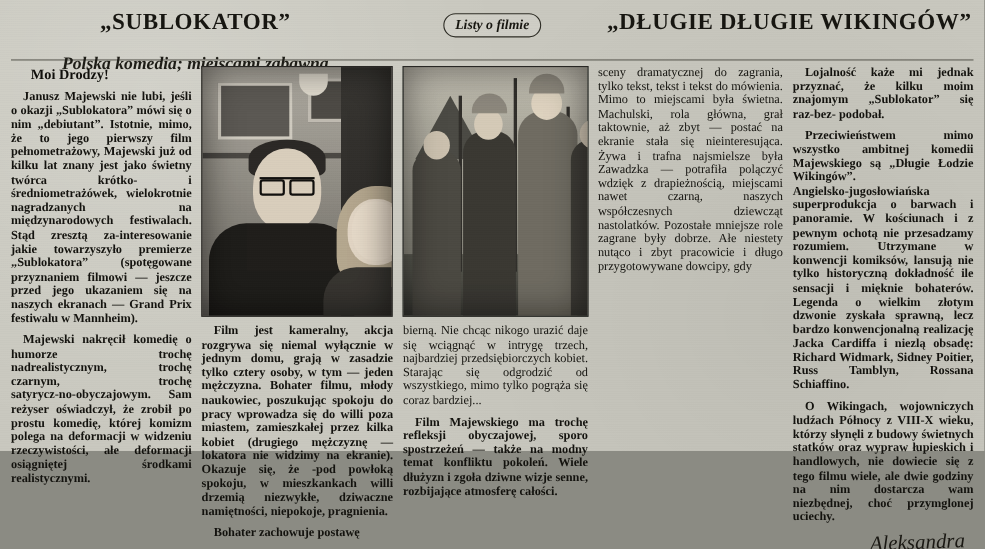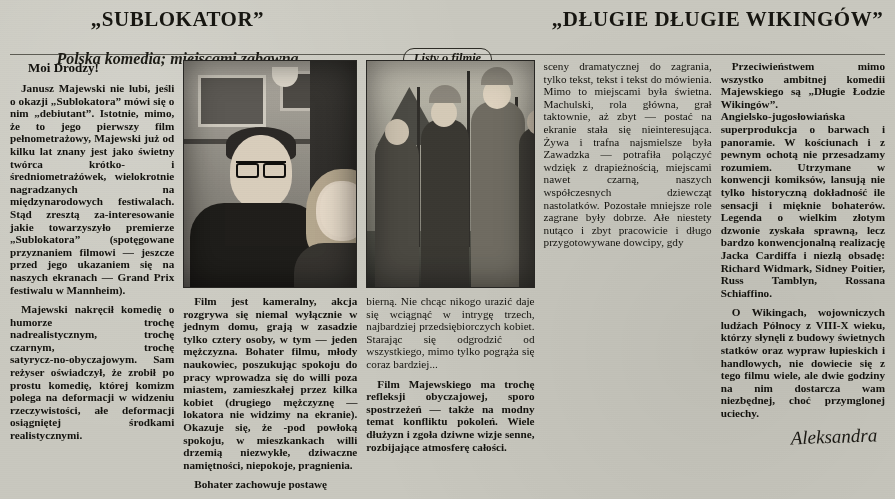--- a/index.html
+++ b/index.html
@@ -9,21 +9,21 @@
   }
   body {
     width: 895px;
     height: 499px;
     overflow: hidden;
     font-family: "Liberation Serif", serif;
   }
   .page {
     position: relative;
     width: 895px;
-    height: 499px;
+    height: 410px;
     background: #c9c8bd;
     background-image:
       radial-gradient(circle at 15% 20%, rgba(255,255,255,0.18), rgba(255,255,255,0) 40%),
       radial-gradient(circle at 80% 70%, rgba(0,0,0,0.05), rgba(0,0,0,0) 45%);
     box-sizing: border-box;
     padding: 6px 10px 4px 10px;
     filter: saturate(0.85);
   }
   .noise {
     position: absolute;
@@ -73,21 +73,20 @@
     display: inline-block;
     font-family: "Liberation Serif", serif;
     font-style: italic;
     font-weight: bold;
     font-size: 12.5px;
     color: #17160f;
     border: 1px solid #2e2d25;
     border-radius: 12px;
     padding: 2px 10px 3px 10px;
     background: rgba(255,255,255,0.12);
-    margin-top: 36px;
   }
 
   
   .body-wrap {
     position: relative;
     display: flex;
     gap: 9px;
     margin-top: 5px;
     height: 436px;
   }
@@ -322,20 +321,21 @@
       </div>
       <p class="txt">bierną. Nie chcąc nikogo urazić daje się wciągnąć w intrygę trzech, najbardziej przedsiębiorczych kobiet. Starając się odgrodzić od wszystkiego, mimo tylko pogrąża się coraz bardziej...</p>
       <p class="txt indent">Film Majewskiego ma trochę refleksji obyczajowej, sporo spostrzeżeń — także na modny temat konfliktu pokoleń. Wiele dłużyzn i zgoła dziwne wizje senne, rozbijające atmosferę całości.</p>
     </div>
 
     <div class="col col-4">
       <p class="txt">sceny dramatycznej do zagrania, tylko tekst, tekst i tekst do mówienia. Mimo to miejscami była świetna. Machulski, rola główna, grał taktownie, aż zbyt — postać na ekranie stała się nieinteresująca. Żywa i trafna najsmielsze była Zawadzka — potrafiła polączyć wdzięk z drapieżnością, miejscami nawet czarną, naszych współczesnych dziewcząt nastolatków. Pozostałe mniejsze role zagrane były dobrze. Ałe niestety nutąco i zbyt pracowicie i długo przygotowywane dowcipy, gdy</p>
     </div>
 
     <div class="col col-5">
+      <p class="txt indent">Lojalność każe mi jednak przyznać, że kilku moim znajomym „Sublokator” się raz‑bez‑ podobał.</p>
       <p class="txt indent">Przeciwieństwem mimo wszystko ambitnej komedii Majewskiego są „Długie Łodzie Wikingów”. Angielsko‑jugosłowiańska superprodukcja o barwach i panoramie. W kościunach i z pewnym ochotą nie przesadzamy rozumiem. Utrzymane w konwencji komiksów, lansują nie tylko historyczną dokładność ile sensacji i mięknie bohaterów. Legenda o wielkim złotym dzwonie zyskała sprawną, lecz bardzo konwencjonalną realizację Jacka Cardiffa i niezlą obsadę: Richard Widmark, Sidney Poitier, Russ Tamblyn, Rossana Schiaffino.</p>
       <p class="txt indent">O Wikingach, wojowniczych ludźach Północy z VIII‑X wieku, którzy słynęli z budowy świetnych statków oraz wypraw łupieskich i handlowych, nie dowiecie się z tego filmu wiele, ale dwie godziny na nim dostarcza wam niezbędnej, choć przymglonej uciechy.</p>
       <div class="signature">Aleksandra</div>
     </div>
 
   </div>
 
   <div class="noise"></div>
 </div>
 

